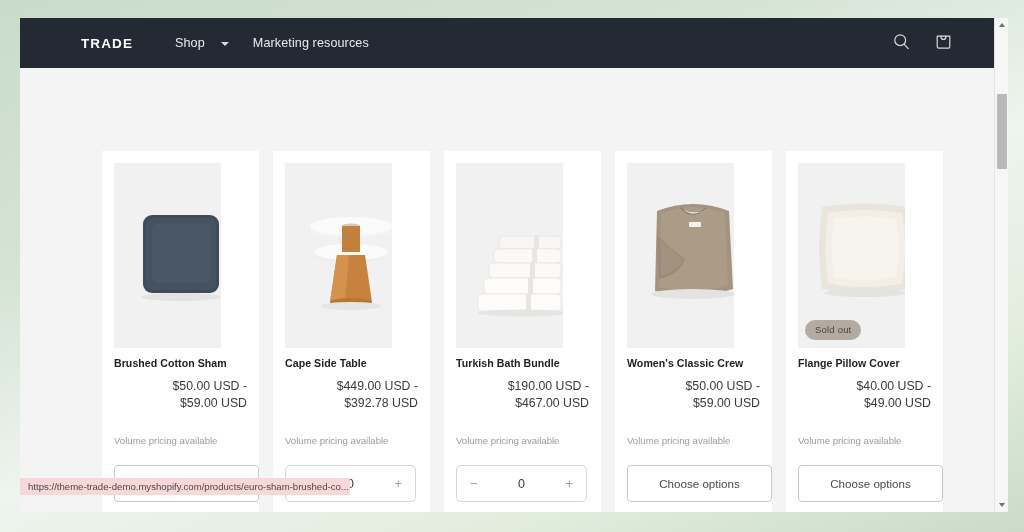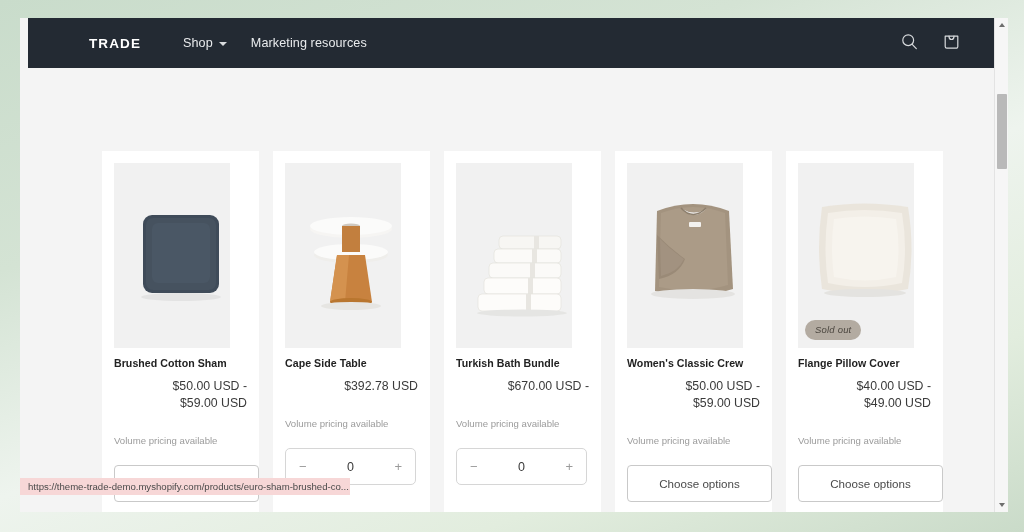--- a/index.html
+++ b/index.html
@@ -13,39 +13,39 @@
   #browser-window {
     position: absolute;
     left: 20px; top: 18px;
     width: 988px; height: 494px;
     background: #f4f4f4;
     overflow: hidden;
   }
 
   
   #site-header {
-    position: absolute; left: 8px; top: 0;
+    position: absolute; left: 0; top: 0;
     width: 988px; height: 50px;
     background: #232a33;
     display: flex; align-items: center;
   }
   #brand-logo {
     margin-left: 61px;
     color: #ffffff;
     font-size: 13.5px;
     font-weight: 700;
     letter-spacing: 1.1px;
   }
   #main-nav { display: flex; align-items: center; margin-left: 42px; gap: 24px; }
   .nav-link {
     color: #e9ebed;
     font-size: 12.6px;
     letter-spacing: .1px;
     white-space: nowrap;
-    display: flex; align-items: center; gap: 6px;
+    display: flex; align-items: center; gap: 16px;
     cursor: pointer;
   }
   .chev {
     width: 0; height: 0;
     border-left: 4px solid transparent;
     border-right: 4px solid transparent;
     border-top: 4.5px solid #d9dcdf;
     position: relative; top: 1px;
   }
   #header-actions {
@@ -67,25 +67,24 @@
     display: flex; gap: 14px;
   }
   .product-card {
     width: 157px;
     background: #ffffff;
     padding: 12px 12px 0 12px;
     height: 372px;
     flex: 0 0 157px;
   }
   .media-well {
-    width: 116px; height: 185px;
+    width: 107px; height: 185px;
     background: #ec4899;
     position: relative;
     overflow: hidden;
-    font-style: italic;
   }
   .badge-sold-out {
     position: absolute; left: 7px; bottom: 8px;
     background: #b3aba1;
     color: #4b463f;
     font-size: 9.5px;
     padding: 4px 10px 5px 10px;
     border-radius: 11px;
     letter-spacing: .2px;
   }
@@ -245,20 +244,21 @@
           <ellipse cx="66" cy="89" rx="37" ry="8" fill="#fbfbfa"></ellipse>
           <path d="M57 63 h18 v26 h-18 z" fill="#c27f3e"></path>
           <path d="M52 92 h28 l7 47 h-42 z" fill="#c8823f"></path>
           <path d="M52 92 h12 l-4 47 h-15 z" fill="#d4924f"></path>
           <ellipse cx="66" cy="139" rx="21" ry="4" fill="#b9762f"></ellipse>
           <ellipse cx="66" cy="143" rx="30" ry="4" fill="#e6e5e2"></ellipse>
         </svg>
       </div>
       <div class="product-title">Cape Side Table</div>
       <div class="product-price">
+        <div>$449.00 USD -</div>
         <div>$392.78 USD</div>
       </div>
       <div class="volume-note">Volume pricing available</div>
       <div class="card-action">
         <div class="qty-stepper">
           <button class="qty-btn">−</button>
           <span class="qty-val">0</span>
           <button class="qty-btn">+</button>
         </div>
       </div>
@@ -278,21 +278,22 @@
             <rect x="28" y="115" width="77" height="16" rx="4" fill="#fdfcfa" stroke="#e4e2dd" stroke-width=".7"></rect>
             <rect x="72" y="115" width="5" height="16" fill="#e8e6e1"></rect>
             <rect x="22" y="131" width="83" height="17" rx="4" fill="#fdfcfa" stroke="#e4e2dd" stroke-width=".7"></rect>
             <rect x="70" y="131" width="5" height="17" fill="#e8e6e1"></rect>
             <ellipse cx="66" cy="150" rx="45" ry="3.5" fill="#e5e5e3"></ellipse>
           </g>
         </svg>
       </div>
       <div class="product-title">Turkish Bath Bundle</div>
       <div class="product-price">
-        <div>$670.00 USD -</div>
+        <div>$190.00 USD -</div>
+        <div>$467.00 USD</div>
       </div>
       <div class="volume-note">Volume pricing available</div>
       <div class="card-action">
         <div class="qty-stepper">
           <button class="qty-btn">−</button>
           <span class="qty-val">0</span>
           <button class="qty-btn">+</button>
         </div>
       </div>
     </div>

